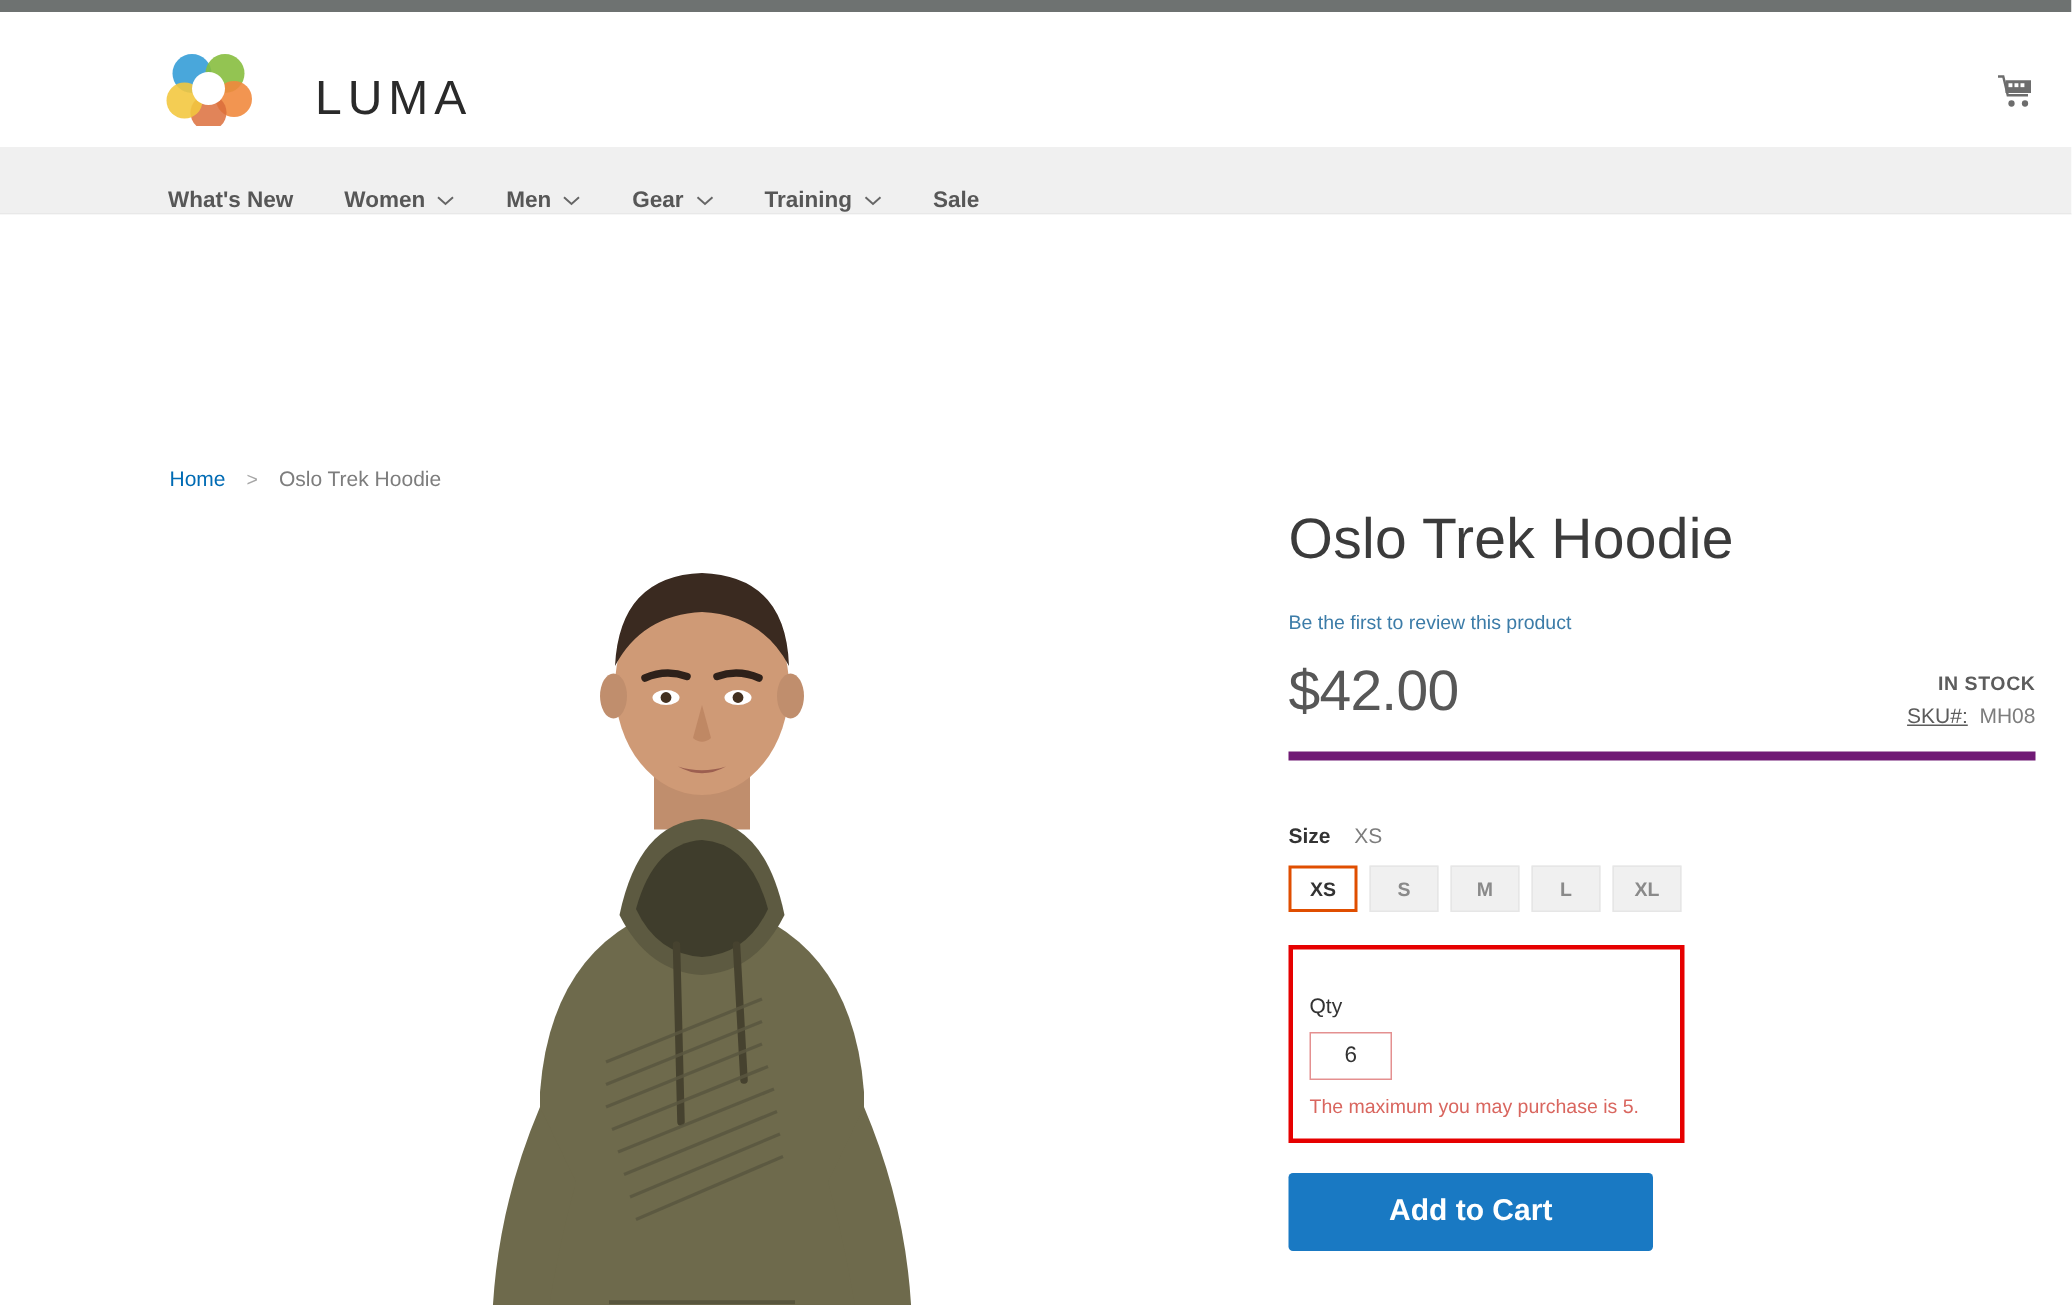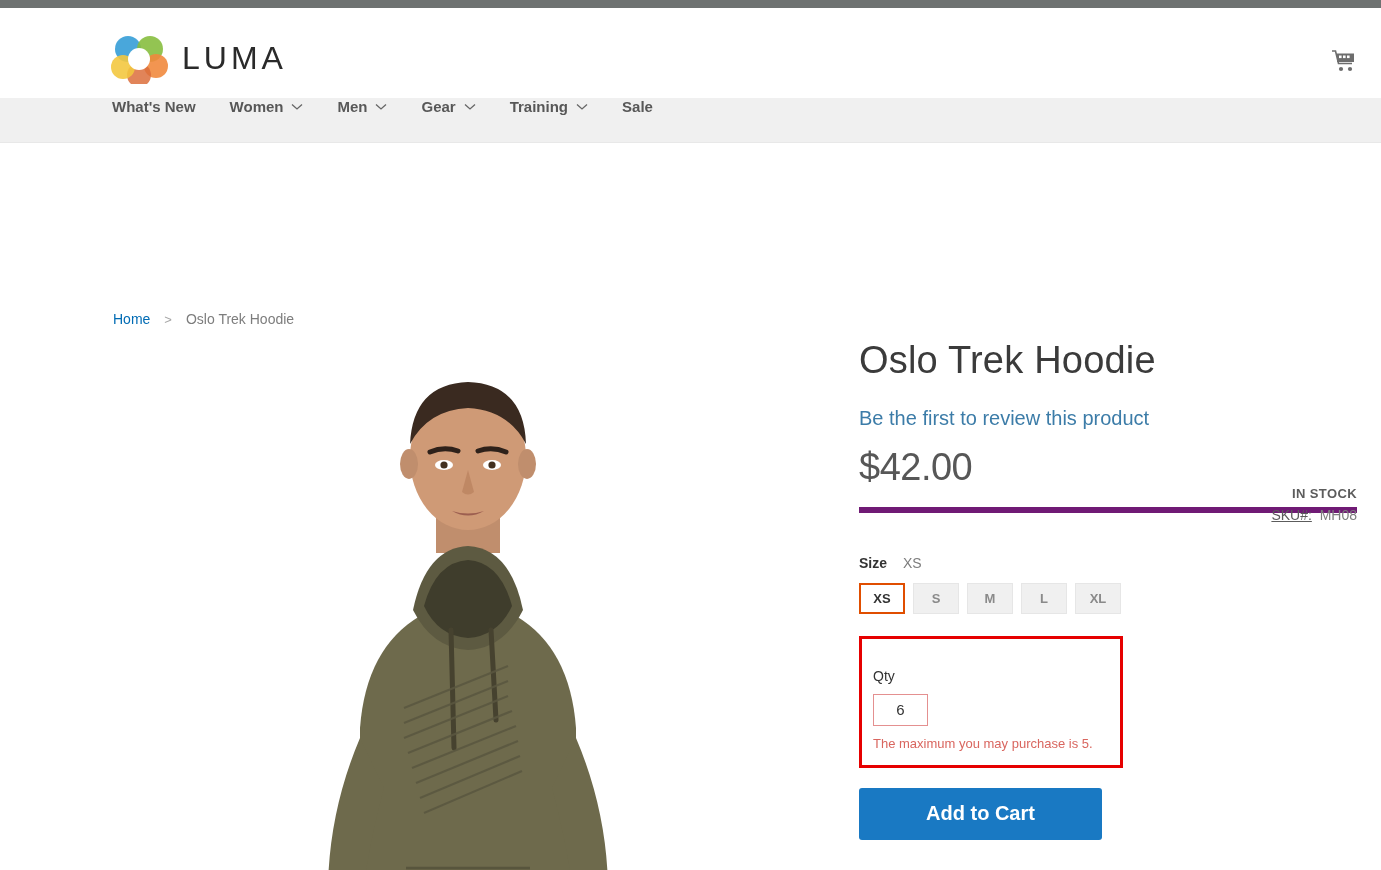--- a/index.html
+++ b/index.html
@@ -23,21 +23,22 @@
   .header {
     position: relative;
     height: 90px;
     background: #ffffff;
   }
   .logo-wrap {
     position: absolute;
     left: 110px;
     top: 24px;
     display: flex;
-    align-items: center;
+    align-items: flex-end;
+    gap: 28px;
   }
   .logo-mark { width: 58px; height: 52px; }
   .logo-text {
     margin-left: 14px;
     font-size: 32px;
     letter-spacing: 4px;
     color: #2a2a2a;
     font-weight: 400;
   }
 
@@ -75,21 +76,21 @@
     cursor: pointer;
     display: flex; align-items: center; justify-content: center;
   }
 
   
   .navbar {
     height: 45px;
     background: #f0f0f0;
     border-bottom: 1px solid #e8e8e8;
     display: flex;
-    align-items: flex-start;
+    align-items: flex-end;
     padding-left: 112px;
   }
   .nav-item {
     display: flex;
     align-items: center;
     margin-right: 34px;
     font-size: 15px;
     font-weight: bold;
     color: #575757;
     cursor: pointer;
@@ -144,21 +145,21 @@
     font-size: 38px;
     font-weight: 300;
     color: #3b3b3b;
     margin: 0;
     line-height: 1.15;
     letter-spacing: 0.2px;
   }
   .review-link {
     display: inline-block;
     margin-top: 24px;
-    font-size: 20px;
+    font-size: 13px;
     color: #3c7ca8;
     text-decoration: none;
     cursor: pointer;
   }
   .price-row {
     position: relative;
     margin-top: 16px;
     padding-bottom: 18px;
     border-bottom: 6px solid #701a75;
     min-height: 56px;
@@ -167,21 +168,20 @@
     font-size: 38px;
     font-weight: 400;
     color: #575757;
     letter-spacing: -0.5px;
   }
   .stock-block {
     position: absolute;
     right: 0;
     top: 8px;
     text-align: right;
-    margin-top: 32px;
   }
   .stock-label {
     font-size: 13px;
     font-weight: bold;
     color: #5c5c5c;
     letter-spacing: 0.4px;
   }
   .sku-line {
     margin-top: 6px;
     font-size: 14px;

